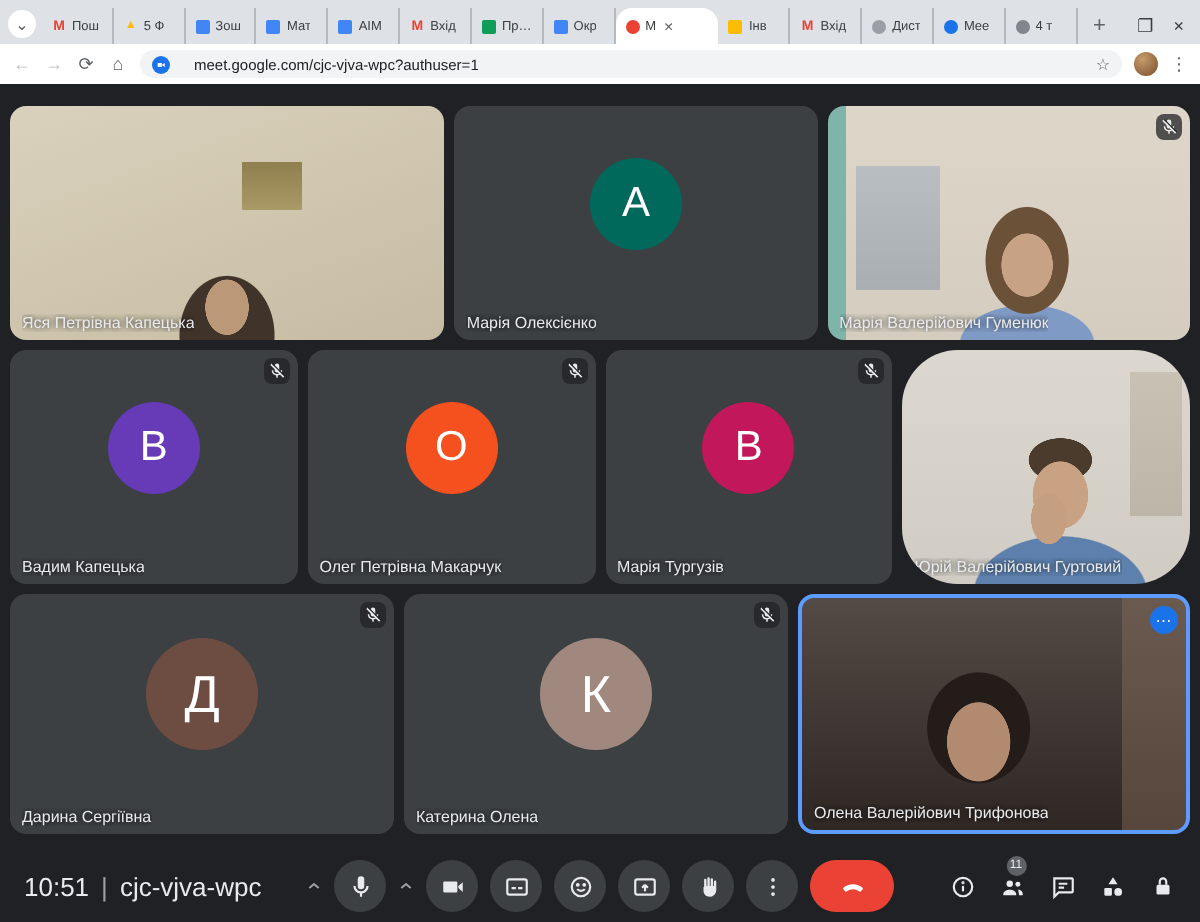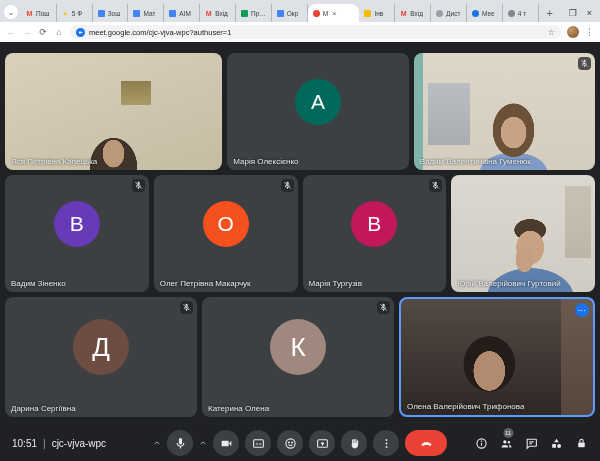--- a/index.html
+++ b/index.html
@@ -26,21 +26,21 @@
   .icon-meet-blue { background:#1a73e8; border-radius:50%; }
   .icon-drive2 { background:#9aa0a6; border-radius:50%; }
   .icon-person { background:#80868b; border-radius:50%; }
   .new-tab { width:14px; height:14px; color:#5f6368; font-size:11px; display:flex; align-items:center; justify-content:center; margin:0 0 2px 4px; flex-shrink:0; }
   .win-controls { display:flex; gap:10px; color:#3c4043; font-size:9px; margin:0 4px 4px 12px; flex-shrink:0; align-items:center; }
 
   
   .url-row { height:20px; background:#fff; display:flex; align-items:center; padding:0 6px; gap:6px; flex-shrink:0; }
   .nav-ic { color:#5f6368; font-size:9px; width:10px; text-align:center; }
   .nav-ic.dim { color:#b8bcc0; }
-  .omnibox { flex:1; height:14px; background:#f1f3f4; border-radius:7px; display:flex; align-items:center; padding:0 6px; gap:4px; min-width:0; }
+  .omnibox { flex:1; height:14px; background:#f1f3f4; border-radius:7px; display:flex; align-items:center; padding:0 6px; gap:12px; min-width:0; }
   .site-ic { width:9px; height:9px; border-radius:50%; background:#1a73e8; display:flex; align-items:center; justify-content:center; flex-shrink:0; }
   .site-ic svg { width:5px; height:5px; }
   .url-text { font-size:7.5px; color:#202124; white-space:nowrap; overflow:hidden; text-overflow:ellipsis; }
   .star { margin-left:auto; color:#5f6368; font-size:8px; flex-shrink:0; }
   .profile-dot { width:12px; height:12px; border-radius:50%; background:radial-gradient(circle at 35% 30%, #c69b6d, #7a4f2a); flex-shrink:0; }
   .kebab { color:#5f6368; font-size:9px; }
 
   
   .meet { flex:1; background:#202124; display:flex; flex-direction:column; min-height:0; position:relative; }
   .grid { flex:1; padding:11px 5px 0 5px; display:flex; flex-direction:column; gap:5px; }
@@ -79,30 +79,30 @@
     radial-gradient(ellipse 34px 20px at 55% 102%, #7f9ac4 98%, transparent),
     linear-gradient(#b9bec2,#a9aeb2) 10% 55% / 42px 62px no-repeat,
     linear-gradient(#7fb5a8,#7fb5a8) 0 0 / 9px 100% no-repeat,
     linear-gradient(#ded7c9,#d4cdbf); }
   .scene-7 { background:
     radial-gradient(ellipse 9px 13px at 51% 72%, #c59f82 98%, transparent),
     radial-gradient(ellipse 14px 17px at 55% 62%, #c9a183 98%, transparent),
     radial-gradient(ellipse 16px 11px at 55% 47%, #4a3b2c 98%, transparent),
     radial-gradient(ellipse 44px 30px at 55% 105%, #5d80ad 98%, transparent),
     linear-gradient(#c9c2b4,#bdb6a8) 97% 25% / 26px 72px no-repeat,
-    linear-gradient(#dcd8d0,#d0ccc4); }
+    linear-gradient(#dcd8d0,#d0ccc4); border-radius: 28px; }
   .scene-10 { background:
     radial-gradient(ellipse 16px 20px at 46% 62%, #b28a70 98%, transparent),
     radial-gradient(ellipse 26px 28px at 46% 56%, #241c18 98%, transparent),
     linear-gradient(#6b5a50,#57463c) 100% 0 / 32px 100% no-repeat,
     linear-gradient(#544a46,#2e2724); }
 
   
   .toolbar { height:36px; flex-shrink:0; display:flex; align-items:center; padding:0 12px; position:relative; }
-  .meta { display:flex; align-items:center; gap:6px; color:#e8eaed; font-size:10px; }
+  .meta { display:flex; align-items:center; gap:6px; color:#e8eaed; font-size:13px; }
   .meta .sep { color:#9aa0a6; }
   .controls { position:absolute; left:50%; transform:translateX(-50%); display:flex; align-items:center; gap:6px; }
   .chev { color:#9aa0a6; display:flex; align-items:center; }
   .chev svg { width:8px; height:8px; }
   .ctl { width:26px; height:26px; border-radius:50%; background:#3c4043; display:flex; align-items:center; justify-content:center; }
   .ctl svg { width:13px; height:13px; }
   .ctl.end { width:42px; border-radius:13px; background:#ea4335; }
   .right-ics { margin-left:auto; display:flex; align-items:center; gap:12px; }
   .ric { display:flex; align-items:center; justify-content:center; position:relative; }
   .ric svg { width:13px; height:13px; }
@@ -206,37 +206,37 @@
           <div class="tile scene-0">
             <div class="tile-name">Яся Петрівна Капецька</div>
           </div>
           <div class="tile">
             <div class="avatar-circle" style="background: rgb(0, 105, 92);">
               <span>А</span>
             </div>
             <div class="tile-name">Марія Олексієнко</div>
           </div>
           <div class="tile scene-3">
-            <div class="tile-name">Вадим Валентинівна Гуменюк</div>
+            <div class="tile-name">Марія Валерійович Гуменюк</div>
             <div class="mute-badge">
               <svg viewBox="0 0 24 24" fill="#e8eaed">
                 <path d="M12 14a3 3 0 0 0 3-3V5a3 3 0 0 0-6 0v6a3 3 0 0 0 3 3z"></path>
                 <path d="M17 11a5 5 0 0 1-10 0H5a7 7 0 0 0 6 6.92V21h2v-3.08A7 7 0 0 0 19 11h-2z"></path>
                 <path d="M4 3l17 17" stroke="#e8eaed" stroke-width="2.4"></path>
                 <path d="M5.4 1.8 22.4 18.8" stroke="#202124" stroke-width="1.6"></path>
               </svg>
             </div>
           </div>
         </div>
         <div class="grid-row r2">
           <div class="tile">
             <div class="avatar-circle" style="background: rgb(103, 58, 183);">
               <span>В</span>
             </div>
-            <div class="tile-name">Вадим Зіненко</div>
+            <div class="tile-name">Вадим Капецька</div>
             <div class="mute-badge">
               <svg viewBox="0 0 24 24" fill="#e8eaed">
                 <path d="M12 14a3 3 0 0 0 3-3V5a3 3 0 0 0-6 0v6a3 3 0 0 0 3 3z"></path>
                 <path d="M17 11a5 5 0 0 1-10 0H5a7 7 0 0 0 6 6.92V21h2v-3.08A7 7 0 0 0 19 11h-2z"></path>
                 <path d="M4 3l17 17" stroke="#e8eaed" stroke-width="2.4"></path>
                 <path d="M5.4 1.8 22.4 18.8" stroke="#202124" stroke-width="1.6"></path>
               </svg>
             </div>
           </div>
           <div class="tile">

